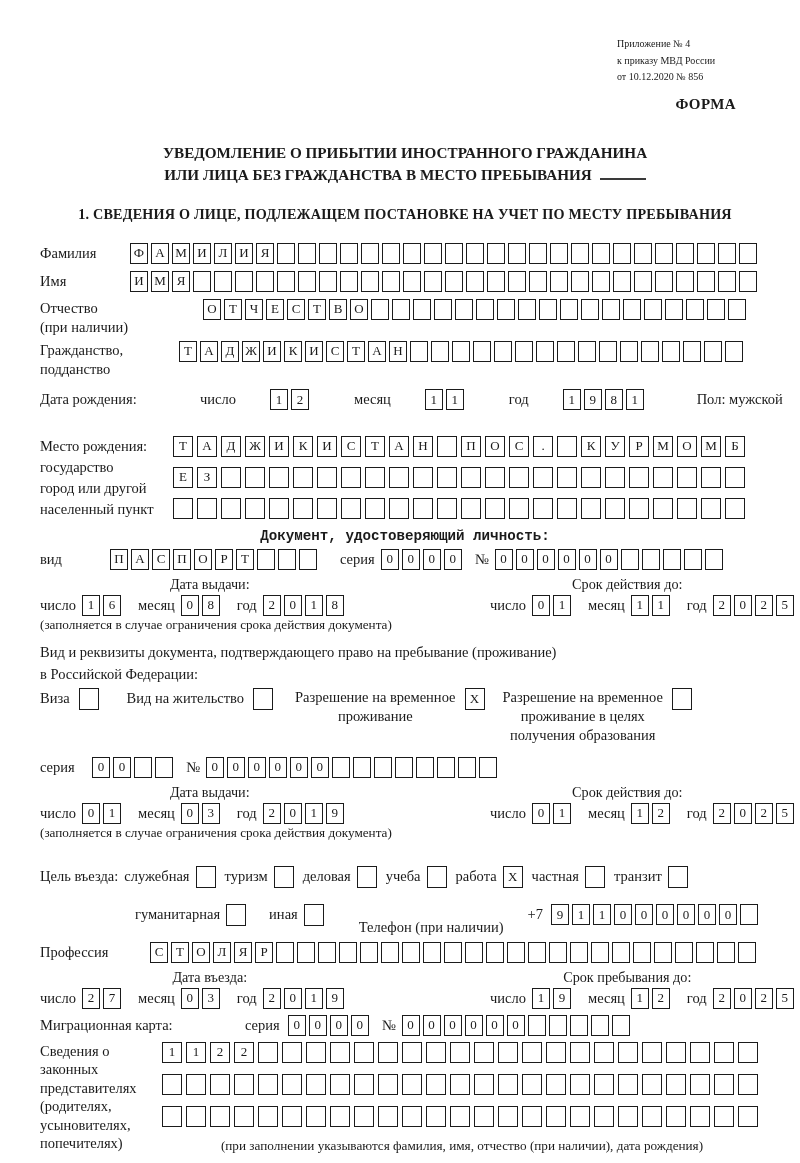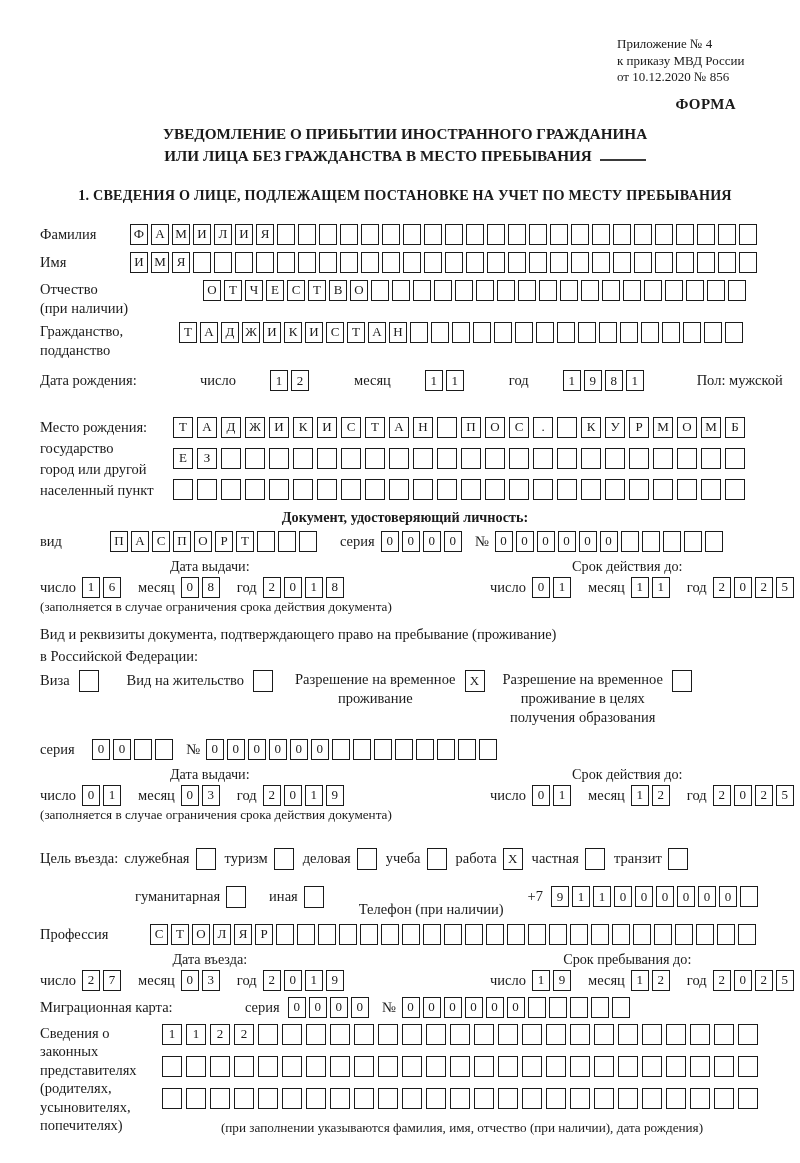--- a/index.html
+++ b/index.html
@@ -2,24 +2,24 @@
 <html><head>
 <meta charset="utf-8">
 <style>
   html,body{margin:0;padding:0;background:#fff;}
   .sheet{
     width:800px;height:1163px;box-sizing:border-box;background:#fff;color:#1a1a1a;
     font-family:"Liberation Serif","DejaVu Serif",serif;font-size:14.5px;
     padding:36px 30px 10px 40px;overflow:hidden;position:relative;
   }
   
-  .annex{margin-left:577px;font-size:13px;line-height:16.5px;}
+  .annex{margin-left:577px;font-size:10px;line-height:16.5px;}
   .annex .amend{margin-top:5px;}
   .form-label{margin:10px 34px 0 0;text-align:right;font-weight:bold;font-size:15px;letter-spacing:.4px;}
-  .title{margin-top:10px;text-align:center;font-weight:bold;font-size:15.2px;line-height:22px;}
+  .title{margin-top:29px;text-align:center;font-weight:bold;font-size:15.2px;line-height:22px;}
   .blank{display:inline-block;width:46px;border-bottom:2px solid #3a3a3a;height:13px;margin-left:8px;}
   .section{margin-top:20px;font-weight:bold;font-size:14.2px;text-align:center;letter-spacing:.2px;}
 
   .frow{display:flex;align-items:center;}
   .fstart{align-items:flex-start;}
   .lbl{flex:none;}
   .w90{width:90px;}  .w163{width:163px;}  .w139{width:139px;}  .w133{width:133px;}
   .w110{width:110px;} .w205{width:205px;} .w122{width:122px;}
   .two-line{line-height:19px;}
   .cellrow{display:inline-flex;flex:none;white-space:nowrap;}
@@ -35,21 +35,21 @@
   .mt12{margin-top:12px;}
   .dlbl{margin:0 6px 0 14px;flex:none;}
   .dgroup{display:flex;align-items:center;flex:none;}
   .dgroup .dlbl:first-child{margin-left:0;}
   .dhdr{display:flex;font-size:14.2px;justify-content:center;}
   .dhdr .h-left{width:345px;text-align:center;}
   .dhdr .h-right{margin-left:105px;width:290px;text-align:center;}
   .d-left{width:345px;}
   .d-right{margin-left:105px;}
   .note-right{margin-top:1px;text-align:left;font-size:13.2px;}
-  .doc-header{margin-top:8px;text-align:center;font-weight:bold;font-size:14.2px;}
+  .doc-header{margin-top:8px;text-align:center;font-weight:bold;font-size:14.2px;font-family:Liberation Mono, monospace;}
   .intro{margin-top:8px;line-height:22px;}
   .options{margin-top:3px;align-items:flex-start;}
   .opt{display:flex;align-items:center;flex:none;}
   .opt .cbwrap{margin-left:9px;}
   .opt-multi{display:flex;align-items:flex-start;flex:none;}
   .olines{text-align:center;line-height:19px;}
   .opt-multi .cbwrap{margin-left:9px;margin-top:0;}
   .ml28{margin-left:28px;} .ml22{margin-left:22px;} .ml18{margin-left:18px;}
   .pitem{display:flex;align-items:center;flex:none;margin-right:9px;}
   .pitem .plbl{margin-right:6px;}

